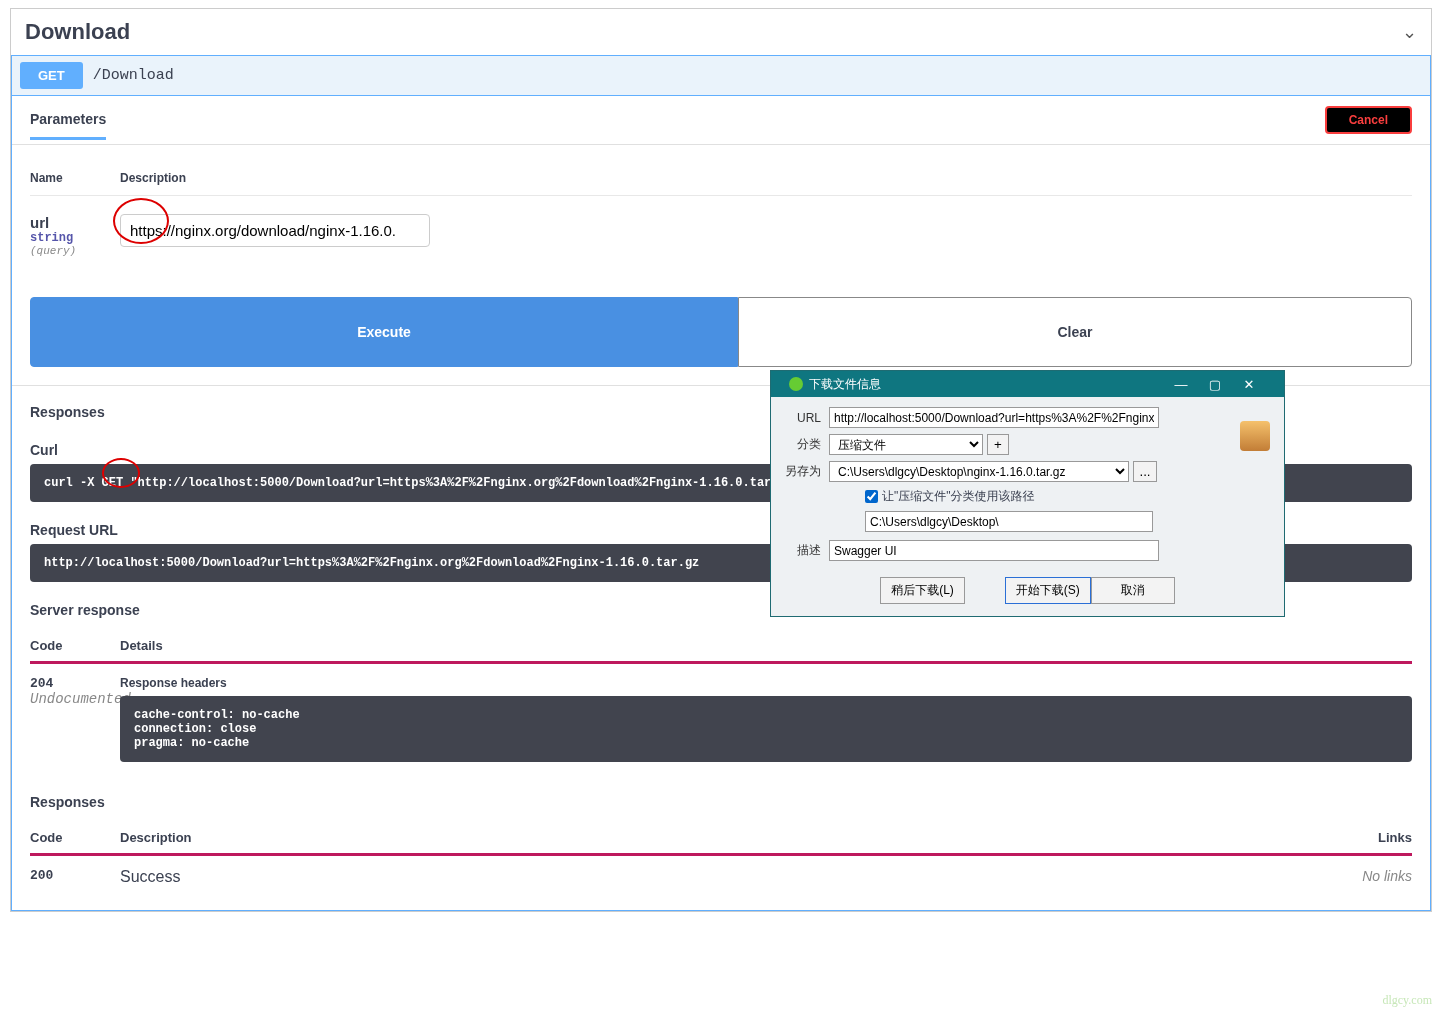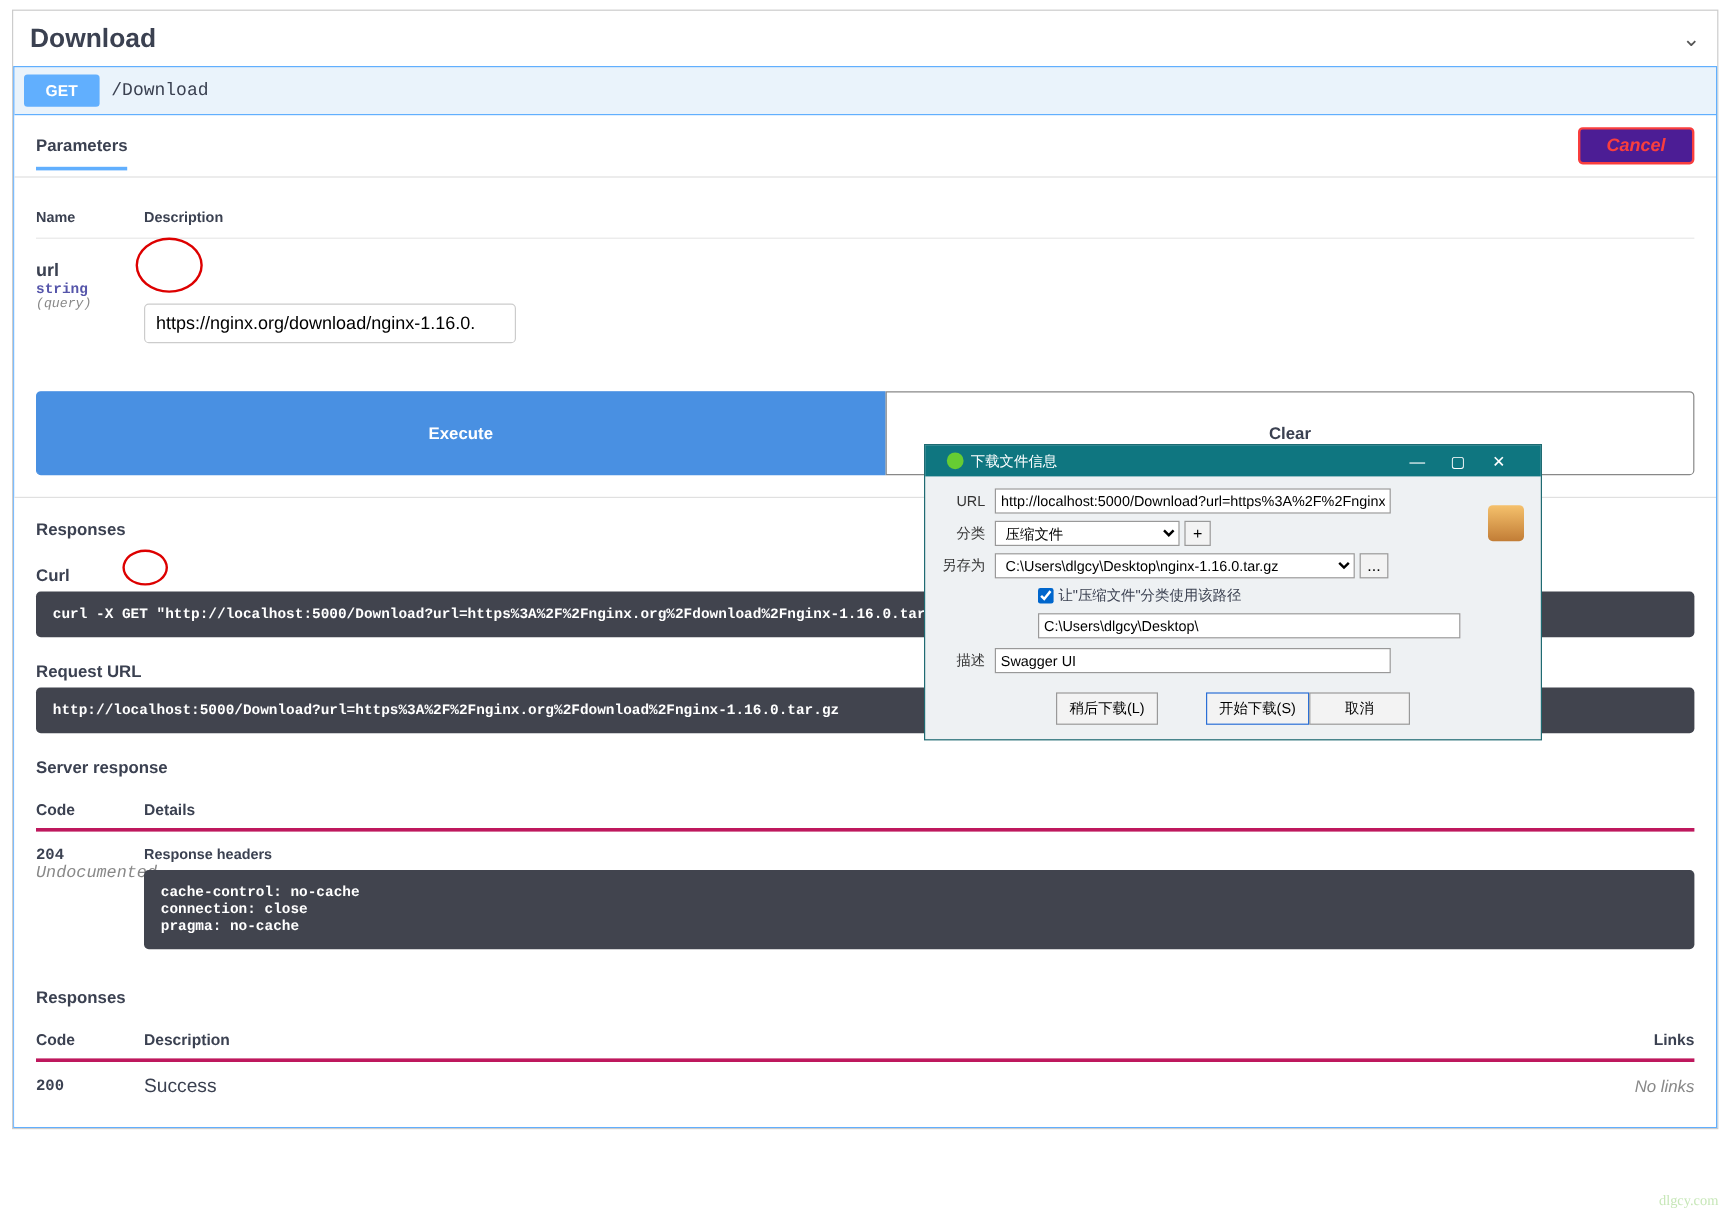--- a/index.html
+++ b/index.html
@@ -8,31 +8,31 @@
   .header { display: flex; align-items: center; padding: 10px 14px; }
   .header h2 { font-size: 22px; font-weight: 700; flex: 1; }
   .chevron { font-size: 18px; color: #555; }
   .opblock { margin: 0 0 0 0; border: 1px solid #61affe; background: #eaf3fb; }
   .opblock-header { display: flex; align-items: center; padding: 6px 8px; }
   .method { background: #61affe; color: #fff; font-weight: 700; font-size: 13px; padding: 6px 18px; border-radius: 3px; }
   .path { margin-left: 10px; font-family: 'Courier New', monospace; font-size: 15px; color: #3b4151; }
   .opblock-body { background: #fff; border-top: 1px solid #61affe; }
   .params-header { display: flex; align-items: center; padding: 10px 18px; border-bottom: 1px solid #e0e0e0; }
   .params-title { font-weight: 700; font-size: 14px; border-bottom: 3px solid #61affe; padding-bottom: 10px; margin-bottom: -11px; }
-  .cancel-btn { margin-left: auto; background: #4c1d95; color: #f93e3e; border: 2px solid #f93e3e; font-weight: 700; padding: 5px 22px; border-radius: 4px; font-size: 15px; font-style: italic; }
+  .cancel-btn { margin-left: auto; background: #000000; color: #f93e3e; border: 2px solid #f93e3e; font-weight: 700; padding: 5px 22px; border-radius: 4px; font-size: 12px; }
   .params-table { padding: 16px 18px 40px; }
   .param-row-header { display: flex; padding: 10px 0; border-bottom: 1px solid #e8e8e8; }
   .col-name { width: 90px; font-size: 12px; font-weight: 700; }
   .col-desc { flex: 1; font-size: 12px; font-weight: 700; }
   .param-row { display: flex; padding: 18px 0 0; }
   .param-name { width: 90px; }
   .param-name .name { font-weight: 700; font-size: 15px; }
   .param-name .type { font-family: 'Courier New', monospace; font-size: 12px; font-weight: 700; color: #55a; }
   .param-name .query { font-family: 'Courier New', monospace; font-size: 11px; font-style: italic; color: #888; }
-  .param-input { width: 310px; padding: 7px 9px; border: 1px solid #ccc; border-radius: 4px; font-size: 15px; margin-top: 36px; }
+  .param-input { width: 310px; padding: 7px 9px; border: 1px solid #ccc; border-radius: 4px; font-size: 15px; }
   .btn-row { display: flex; padding: 0 18px 18px; gap: 0; }
   .execute-btn { flex: 1; background: #4990e2; color: #fff; border: 1px solid #4990e2; font-weight: 700; padding: 26px; font-size: 14px; border-radius: 4px 0 0 4px; }
   .clear-btn { flex: 1; background: #fff; color: #3b4151; border: 1px solid #888; font-weight: 700; padding: 9px; font-size: 14px; border-radius: 0 4px 4px 0; }
   .responses-section { border-top: 1px solid #e0e0e0; background: #fff; padding: 12px 18px; }
   .responses-title { font-weight: 700; font-size: 14px; padding: 6px 0 2px; }
   .sub-label { font-weight: 700; font-size: 14px; padding: 20px 0 6px; }
   .code-block { background: #41444e; color: #fff; font-family: 'Courier New', monospace; font-size: 12px; padding: 12px 14px; border-radius: 4px; white-space: pre; overflow: hidden; font-weight: 700; }
   .resp-table { margin-top: 6px; }
   .resp-header { display: flex; padding: 8px 0; border-bottom: 3px solid #be185d; }
   .resp-col-code { width: 90px; font-weight: 700; font-size: 13px; }
@@ -187,21 +187,21 @@
       <select class="idm-input" style="flex:0 0 300px;"><option>C:\Users\dlgcy\Desktop\nginx-1.16.0.tar.gz</option></select>
       <button class="idm-dots">...</button>
     </div>
     <div class="idm-sub">
       <label class="idm-check">
         <input type="checkbox" checked="" style="">
         <span>让"压缩文件"分类使用该路径</span>
       </label>
     </div>
     <div class="idm-sub">
-      <input class="idm-input" style="width: 352px;" value="C:\Users\dlgcy\Desktop\">
+      <input class="idm-input" style="width: 288px;" value="C:\Users\dlgcy\Desktop\">
     </div>
     <div class="idm-row" style="margin-top:8px;">
       <div class="idm-label">描述</div>
       <input class="idm-input" style="flex: 0 0 330px;" value="Swagger UI">
     </div>
   </div>
   <div class="idm-btns">
     <button class="idm-btn">稍后下载(L)</button>
     <button class="idm-btn primary">开始下载(S)</button>
     <button class="idm-btn">取消</button>

